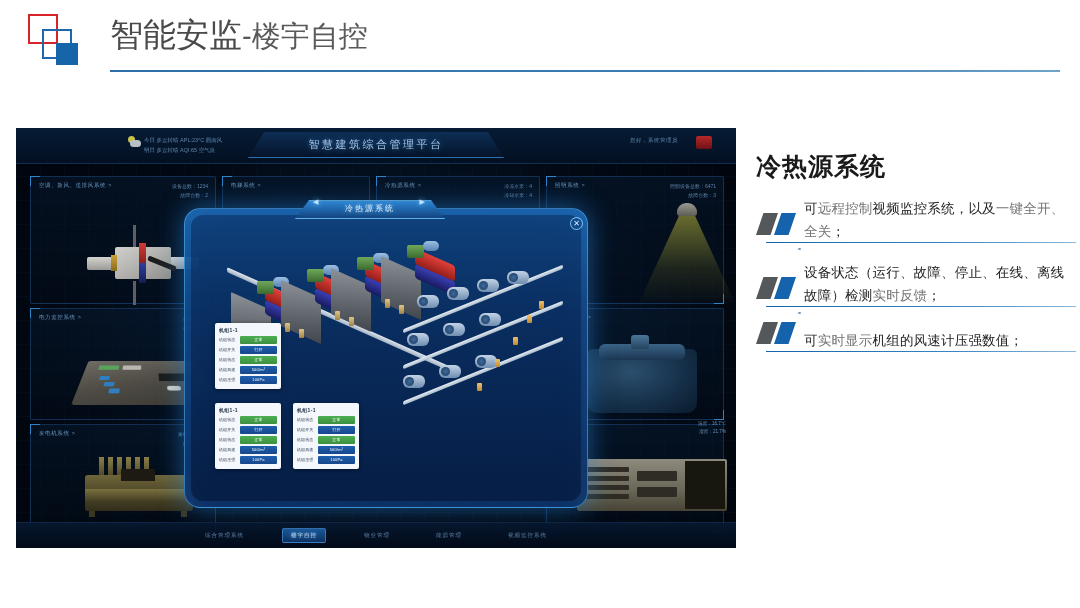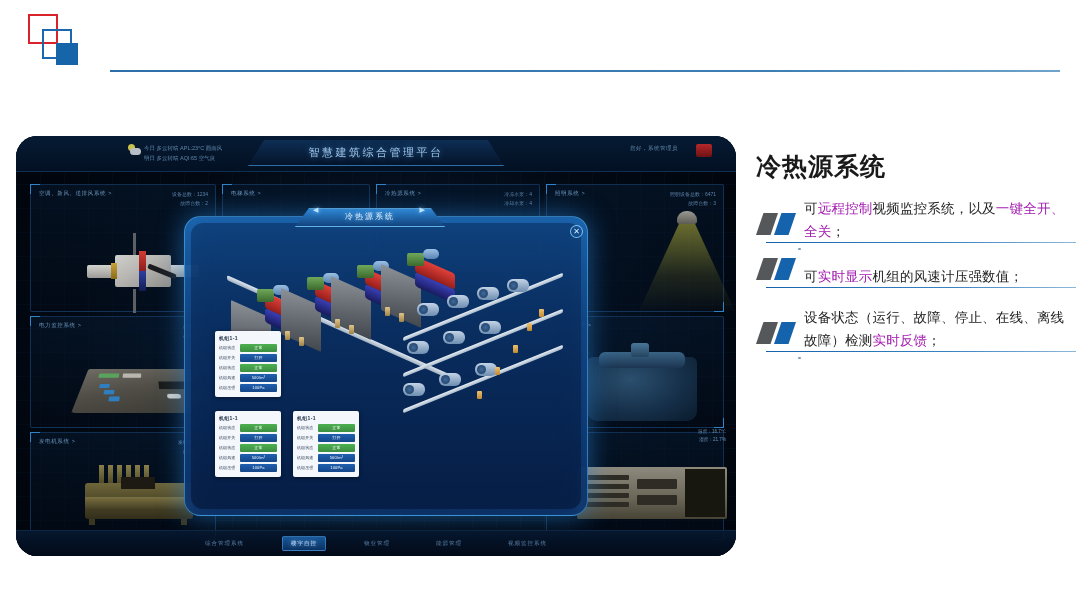--- a/index.html
+++ b/index.html
@@ -37,24 +37,23 @@
   .page-title .sub {
     font-size: 29px; color: #5a5a5a;
   }
   .header-rule {
     position: absolute; left: 110px; top: 70px; width: 950px; height: 2px;
     background: linear-gradient(to right, #2d6fa8 0%, #3d7fb5 70%, #6fa3ca 100%);
   }
 
   
   .dash {
-    position: absolute; left: 16px; top: 136px; width: 720px; height: 420px;
+    position: absolute; left: 16px; top: 128px; width: 720px; height: 420px;
     background: #020610;
     overflow: hidden;
-    border-radius: 21px;
   }
   .dash-bg {
     position: absolute; inset: 0;
     background:
       radial-gradient(ellipse 420px 260px at 52% 48%, #0a2342 0%, #061529 42%, #020913 75%, #01060e 100%);
   }
   .dash-grid {
     position: absolute; inset: 0;
     background-image:
       linear-gradient(to right, rgba(30,90,150,0.055) 1px, transparent 1px),
@@ -444,38 +443,41 @@
     clip-path: polygon(34% 0, 100% 0, 66% 100%, 0 100%);
   }
   .bullet-mark .b2 {
     position: absolute; left: 18px; top: 0; width: 22px; height: 22px;
     background: #1463ac;
     clip-path: polygon(34% 0, 100% 0, 66% 100%, 0 100%);
   }
   .bullet-text {
     font-size: 13.5px; color: #222; line-height: 23px; letter-spacing: .2px;
   }
-  .hl { color: #a21caf; }
+  .hl { color: #737373; }
   .bullet-rule {
     position: absolute; left: 10px; right: -10px; bottom: 0; height: 1.5px;
     background: linear-gradient(to right, #1463ac 0%, #3a84c4 60%, #8fb8d8 100%);
   }
   .bullet-dot {
     position: absolute; left: 42px; bottom: -7px; width: 2.5px; height: 2.5px;
     background: #7e9cb8; border-radius: 50%;
   }
 </style>
 </head>
 <body>
 
 <div class="header">
   <div class="logo">
     <div class="sq-red"></div>
     <div class="sq-blue-outline"></div>
     <div class="sq-blue-fill"></div>
+  </div>
+  <div class="page-title">
+    <span>智能安监</span><span class="sub">-楼宇自控</span>
   </div>
   <div class="header-rule"></div>
 </div>
 
 <div class="dash">
   <div class="dash-bg"></div>
   <div class="dash-grid"></div>
 
   <div class="d-topbar"></div>
   <div class="d-title-plate"></div>
@@ -813,31 +815,31 @@
   <div class="bullet">
     <div class="bullet-mark">
       <div class="b1"></div>
       <div class="b2"></div>
     </div>
     <div class="bullet-text" id="bullet-0"><span>可</span><span class="hl">远程控制</span><span>视频监控系统，以及</span><span class="hl">一键全开、全关</span><span>；</span></div>
     <div class="bullet-rule"></div>
     <div class="bullet-dot"></div>
   </div>
 
+  <div class="bullet">
+    <div class="bullet-mark">
+      <div class="b1"></div>
+      <div class="b2"></div>
+    </div>
+    <div class="bullet-text" id="bullet-1"><span>设备状态（运行、故障、停止、在线、离线故障）检测</span><span class="hl">实时反馈</span><span>；</span></div>
+    <div class="bullet-rule"></div>
+    <div class="bullet-dot"></div>
+  </div>
+
   <div class="bullet" style="min-height:26px; padding-top:4px;">
     <div class="bullet-mark">
       <div class="b1"></div>
       <div class="b2"></div>
     </div>
     <div class="bullet-text" id="bullet-2"><span>可</span><span class="hl">实时显示</span><span>机组的风速计压强数值；</span></div>
     <div class="bullet-rule"></div>
   </div>
-
-  <div class="bullet">
-    <div class="bullet-mark">
-      <div class="b1"></div>
-      <div class="b2"></div>
-    </div>
-    <div class="bullet-text" id="bullet-1"><span>设备状态（运行、故障、停止、在线、离线故障）检测</span><span class="hl">实时反馈</span><span>；</span></div>
-    <div class="bullet-rule"></div>
-    <div class="bullet-dot"></div>
-  </div>
 </div>
 
 </body></html>

